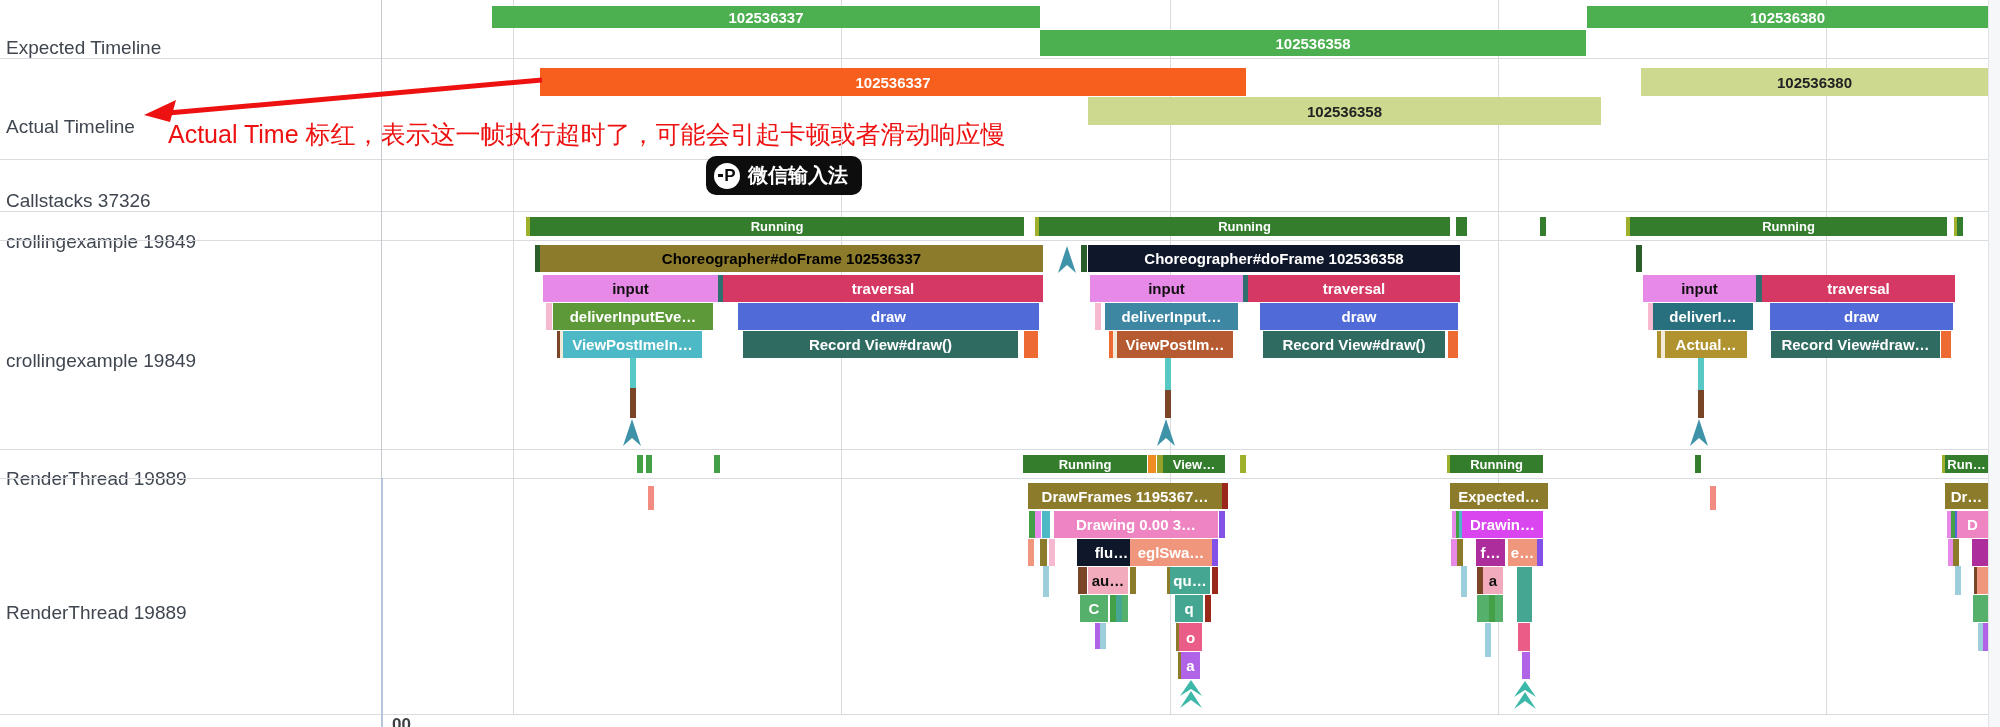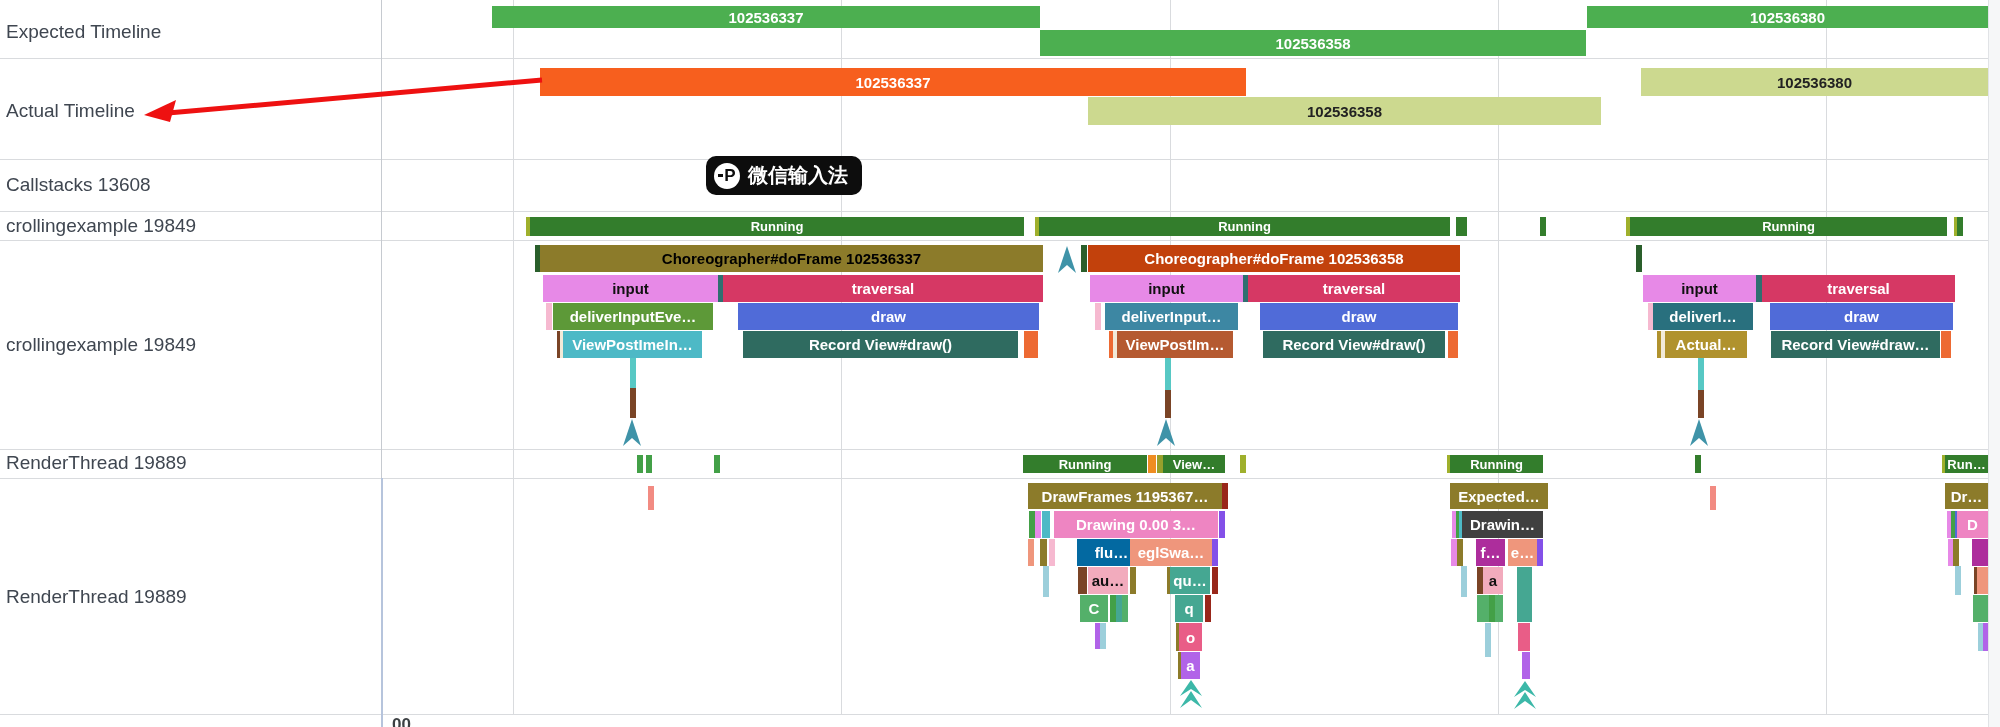--- a/index.html
+++ b/index.html
@@ -4,21 +4,21 @@
 <style>
   html,body{margin:0;padding:0;background:#fff;}
   #stage{position:relative;width:2000px;height:727px;background:#ffffff;overflow:hidden;
          font-family:"Liberation Sans",sans-serif;}
   .grid{position:absolute;background:#d9dbde;}
   .divider{position:absolute;background:#c6cad0;}
   .bar{position:absolute;display:flex;align-items:center;justify-content:center;
        font-size:15px;font-weight:600;white-space:nowrap;overflow:hidden;
        box-sizing:border-box;padding:0 3px;line-height:1;}
   .bar.run{font-size:13px;}
-  .tracklabel{position:absolute;left:6px;font-size:19px;color:#3f4650;white-space:nowrap;}
+  .tracklabel{position:absolute;left:6px;font-size:19px;color:#3f4650;white-space:nowrap;margin-top:16px;}
   .pin{position:absolute;}
   #annotation-text{position:absolute;font-size:25px;color:#ee1111;white-space:nowrap;font-weight:500;}
   #badge{position:absolute;background:#0d0d0d;border-radius:10px;display:flex;align-items:center;
          gap:8px;padding:0 14px 0 8px;color:#fff;font-size:20px;font-weight:700;white-space:nowrap;}
   #badge .circle{width:26px;height:26px;border-radius:50%;background:#fff;display:flex;
          align-items:center;justify-content:center;gap:1px;}
   #badge .dash{width:5px;height:3px;background:#0d0d0d;}
   #badge .pglyph{color:#0d0d0d;font-size:17px;font-weight:800;}
   #bottom-label{position:absolute;font-size:17px;color:#3c4043;font-weight:700;}
   #scrollbar{position:absolute;background:#f6f7f8;border-left:1px solid #e1e3e6;}
@@ -26,20 +26,21 @@
   svg{display:block;}
 </style>
 </head>
 <body>
 
 <div id="stage">
   <svg id="annotation-arrow" style="position: absolute; z-index: 6; left: 140px; top: 70px;" width="420" height="60">
       <line x1="402" y1="10" x2="28" y2="43" stroke="#ee1111" stroke-width="5"></line>
       <polygon points="4,45 36,30 30,52" fill="#ee1111"></polygon>
     </svg>
+  <div id="annotation-text" style="left: 168px; top: 118px; color: rgb(238, 17, 17);">Actual Time 标红，表示这一帧执行超时了，可能会引起卡顿或者滑动响应慢</div>
   <div id="badge" style="left: 706px; top: 156px; height: 39px; min-width: 125px; z-index: 5;">
     <span class="circle">
         <span class="dash"></span>
         <span class="pglyph">P</span>
       </span>
     <span>微信输入法</span>
   </div>
   <div id="bottom-label" style="left: 392px; top: 715px;">00</div>
   <div id="scrollbar" style="left: 1988px; top: 0px; width: 12px; height: 727px; z-index: 4;"></div>
   <div id="panel-divider-blue" style="left: 381px; top: 478px; width: 2px; height: 249px; z-index: 2;"></div>
@@ -51,21 +52,21 @@
     <div class="grid" style="position: absolute; left: 0px; top: 58px; width: 2000px; height: 1px; z-index: 1;"></div>
     <div class="grid" style="position: absolute; left: 0px; top: 159px; width: 2000px; height: 1px; z-index: 1;"></div>
     <div class="grid" style="position: absolute; left: 0px; top: 211px; width: 2000px; height: 1px; z-index: 1;"></div>
     <div class="grid" style="position: absolute; left: 0px; top: 240px; width: 2000px; height: 1px; z-index: 1;"></div>
     <div class="grid" style="position: absolute; left: 0px; top: 449px; width: 2000px; height: 1px; z-index: 1;"></div>
     <div class="grid" style="position: absolute; left: 0px; top: 478px; width: 2000px; height: 1px; z-index: 1;"></div>
     <div class="grid" style="position: absolute; left: 0px; top: 714px; width: 2000px; height: 1px; z-index: 1;"></div>
     <div class="divider" style="position: absolute; left: 381px; top: 0px; width: 1px; height: 727px; z-index: 1;"></div>
     <div class="tracklabel" style="top: 21px;">Expected Timeline</div>
     <div class="tracklabel" style="top: 100px;">Actual Timeline</div>
-    <div class="tracklabel" style="top: 174px;">Callstacks 13608</div>
+    <div class="tracklabel" style="top: 174px;">Callstacks 37326</div>
     <div class="tracklabel" style="top: 215px;">crollingexample 19849</div>
     <div class="tracklabel" style="top: 334px;">crollingexample 19849</div>
     <div class="tracklabel" style="top: 452px;">RenderThread 19889</div>
     <div class="tracklabel" style="top: 586px;">RenderThread 19889</div>
     <div class="bar" style="background: rgb(76, 175, 80); color: rgb(255, 255, 255); position: absolute; left: 492px; top: 6px; width: 548px; height: 22px; z-index: 2;">102536337</div>
     <div class="bar" style="background: rgb(76, 175, 80); color: rgb(255, 255, 255); position: absolute; left: 1040px; top: 30px; width: 546px; height: 26px; z-index: 2;">102536358</div>
     <div class="bar" style="background: rgb(76, 175, 80); color: rgb(255, 255, 255); position: absolute; left: 1587px; top: 6px; width: 401px; height: 22px; z-index: 2;">102536380</div>
     <div class="bar" style="background: rgb(247, 95, 30); color: rgb(255, 255, 255); position: absolute; left: 540px; top: 68px; width: 706px; height: 28px; z-index: 2;">102536337</div>
     <div class="bar" style="background: rgb(204, 217, 143); color: rgb(34, 34, 34); position: absolute; left: 1088px; top: 97px; width: 513px; height: 28px; z-index: 2;">102536358</div>
     <div class="bar" style="background: rgb(204, 217, 143); color: rgb(34, 34, 34); position: absolute; left: 1641px; top: 68px; width: 347px; height: 28px; z-index: 2;">102536380</div>
@@ -88,21 +89,21 @@
     <div class="bar" style="background: rgb(93, 153, 56); color: rgb(255, 255, 255); position: absolute; left: 553px; top: 303px; width: 160px; height: 27px; z-index: 2;">deliverInputEve…</div>
     <div class="bar" style="background: rgb(80, 107, 216); color: rgb(255, 255, 255); position: absolute; left: 738px; top: 303px; width: 301px; height: 27px; z-index: 2;">draw</div>
     <div class="bar" style="background: rgb(122, 68, 38); position: absolute; left: 557px; top: 331px; width: 2px; height: 27px; z-index: 2;"></div>
     <div class="bar" style="background: rgb(242, 234, 216); position: absolute; left: 560px; top: 331px; width: 2px; height: 27px; z-index: 2;"></div>
     <div class="bar" style="background: rgb(77, 185, 198); color: rgb(255, 255, 255); position: absolute; left: 563px; top: 331px; width: 139px; height: 27px; z-index: 2;">ViewPostImeIn…</div>
     <div class="bar" style="background: rgb(47, 107, 96); color: rgb(255, 255, 255); position: absolute; left: 743px; top: 331px; width: 275px; height: 27px; z-index: 2;">Record View#draw()</div>
     <div class="bar" style="background: rgb(237, 106, 51); position: absolute; left: 1024px; top: 331px; width: 14px; height: 27px; z-index: 2;"></div>
     <div class="bar" style="background: rgb(87, 200, 196); position: absolute; left: 630px; top: 358px; width: 3px; height: 30px; z-index: 2;"></div>
     <div class="bar" style="background: rgb(122, 68, 38); position: absolute; left: 630px; top: 388px; width: 3px; height: 30px; z-index: 2;"></div>
     <div class="bar" style="background: rgb(42, 95, 43); position: absolute; left: 1081px; top: 245px; width: 3px; height: 27px; z-index: 2;"></div>
-    <div class="bar" style="background: #c2410c; color: rgb(255, 255, 255); position: absolute; left: 1088px; top: 245px; width: 372px; height: 27px; z-index: 2;">Choreographer#doFrame 102536358</div>
+    <div class="bar" style="background: #0f172a; color: rgb(255, 255, 255); position: absolute; left: 1088px; top: 245px; width: 372px; height: 27px; z-index: 2;">Choreographer#doFrame 102536358</div>
     <div class="bar" style="background: rgb(231, 137, 231); color: rgb(17, 17, 17); position: absolute; left: 1090px; top: 275px; width: 153px; height: 27px; z-index: 2;">input</div>
     <div class="bar" style="background: rgb(47, 111, 112); position: absolute; left: 1243px; top: 275px; width: 4px; height: 27px; z-index: 2;"></div>
     <div class="bar" style="background: rgb(214, 56, 100); color: rgb(255, 255, 255); position: absolute; left: 1248px; top: 275px; width: 212px; height: 27px; z-index: 2;">traversal</div>
     <div class="bar" style="background: rgb(246, 185, 208); position: absolute; left: 1095px; top: 303px; width: 2px; height: 27px; z-index: 2;"></div>
     <div class="bar" style="background: rgb(61, 135, 163); color: rgb(255, 255, 255); position: absolute; left: 1105px; top: 303px; width: 133px; height: 27px; z-index: 2;">deliverInput…</div>
     <div class="bar" style="background: rgb(80, 107, 216); color: rgb(255, 255, 255); position: absolute; left: 1260px; top: 303px; width: 198px; height: 27px; z-index: 2;">draw</div>
     <div class="bar" style="background: rgb(237, 106, 51); position: absolute; left: 1109px; top: 331px; width: 3px; height: 27px; z-index: 2;"></div>
     <div class="bar" style="background: rgb(242, 234, 216); position: absolute; left: 1113px; top: 331px; width: 3px; height: 27px; z-index: 2;"></div>
     <div class="bar" style="background: rgb(181, 90, 49); color: rgb(255, 255, 255); position: absolute; left: 1117px; top: 331px; width: 116px; height: 27px; z-index: 2;">ViewPostIm…</div>
     <div class="bar" style="background: rgb(47, 107, 96); color: rgb(255, 255, 255); position: absolute; left: 1263px; top: 331px; width: 182px; height: 27px; z-index: 2;">Record View#draw()</div>
@@ -141,21 +142,21 @@
     <div class="bar" style="background: rgb(140, 123, 42); color: rgb(255, 255, 255); position: absolute; left: 1028px; top: 483px; width: 194px; height: 26px; z-index: 2;">DrawFrames 1195367…</div>
     <div class="bar" style="background: rgb(153, 39, 26); position: absolute; left: 1222px; top: 483px; width: 3px; height: 26px; z-index: 2;"></div>
     <div class="bar" style="background: rgb(67, 160, 71); position: absolute; left: 1029px; top: 511px; width: 4px; height: 27px; z-index: 2;"></div>
     <div class="bar" style="background: rgb(231, 137, 231); position: absolute; left: 1035px; top: 511px; width: 5px; height: 27px; z-index: 2;"></div>
     <div class="bar" style="background: rgb(77, 185, 198); position: absolute; left: 1042px; top: 511px; width: 8px; height: 27px; z-index: 2;"></div>
     <div class="bar" style="background: rgb(238, 133, 194); color: rgb(255, 255, 255); position: absolute; left: 1054px; top: 511px; width: 164px; height: 27px; z-index: 2;">Drawing  0.00 3…</div>
     <div class="bar" style="background: rgb(131, 80, 232); position: absolute; left: 1219px; top: 511px; width: 3px; height: 27px; z-index: 2;"></div>
     <div class="bar" style="background: rgb(239, 150, 124); position: absolute; left: 1028px; top: 539px; width: 4px; height: 27px; z-index: 2;"></div>
     <div class="bar" style="background: rgb(140, 123, 42); position: absolute; left: 1040px; top: 539px; width: 7px; height: 27px; z-index: 2;"></div>
     <div class="bar" style="background: rgb(246, 185, 208); position: absolute; left: 1049px; top: 539px; width: 3px; height: 27px; z-index: 2;"></div>
-    <div class="bar" style="background: #0369a1; color: rgb(255, 255, 255); position: absolute; left: 1077px; top: 539px; width: 69px; height: 27px; z-index: 2;">flu…</div>
+    <div class="bar" style="background: #0f172a; color: rgb(255, 255, 255); position: absolute; left: 1077px; top: 539px; width: 69px; height: 27px; z-index: 2;">flu…</div>
     <div class="bar" style="background: rgb(239, 150, 124); color: rgb(255, 255, 255); position: absolute; left: 1130px; top: 539px; width: 82px; height: 27px; z-index: 2;">eglSwa…</div>
     <div class="bar" style="background: rgb(131, 80, 232); position: absolute; left: 1212px; top: 539px; width: 6px; height: 27px; z-index: 2;"></div>
     <div class="bar" style="background: rgb(156, 207, 219); position: absolute; left: 1043px; top: 566px; width: 3px; height: 31px; z-index: 2;"></div>
     <div class="bar" style="background: rgb(122, 68, 38); position: absolute; left: 1078px; top: 567px; width: 9px; height: 27px; z-index: 2;"></div>
     <div class="bar" style="background: rgb(242, 171, 189); color: rgb(17, 17, 17); position: absolute; left: 1088px; top: 567px; width: 40px; height: 27px; z-index: 2;">au…</div>
     <div class="bar" style="background: rgb(140, 123, 42); position: absolute; left: 1130px; top: 567px; width: 3px; height: 27px; z-index: 2;"></div>
     <div class="bar" style="background: rgb(140, 123, 42); position: absolute; left: 1167px; top: 567px; width: 3px; height: 27px; z-index: 2;"></div>
     <div class="bar" style="background: rgb(69, 167, 146); color: rgb(255, 255, 255); position: absolute; left: 1170px; top: 567px; width: 40px; height: 27px; z-index: 2;">qu…</div>
     <div class="bar" style="background: rgb(153, 39, 26); position: absolute; left: 1212px; top: 567px; width: 3px; height: 27px; z-index: 2;"></div>
     <div class="bar" style="background: rgb(84, 176, 106); color: rgb(255, 255, 255); position: absolute; left: 1080px; top: 595px; width: 28px; height: 27px; z-index: 2;">C</div>
@@ -167,21 +168,21 @@
     <div class="bar" style="background: rgb(177, 99, 232); position: absolute; left: 1095px; top: 623px; width: 3px; height: 26px; z-index: 2;"></div>
     <div class="bar" style="background: rgb(156, 207, 219); position: absolute; left: 1100px; top: 623px; width: 3px; height: 26px; z-index: 2;"></div>
     <div class="bar" style="background: rgb(140, 123, 42); position: absolute; left: 1176px; top: 623px; width: 3px; height: 28px; z-index: 2;"></div>
     <div class="bar" style="background: rgb(233, 93, 135); color: rgb(255, 255, 255); position: absolute; left: 1179px; top: 623px; width: 23px; height: 28px; z-index: 2;">o</div>
     <div class="bar" style="background: rgb(140, 123, 42); position: absolute; left: 1178px; top: 652px; width: 3px; height: 27px; z-index: 2;"></div>
     <div class="bar" style="background: rgb(177, 99, 232); color: rgb(255, 255, 255); position: absolute; left: 1181px; top: 652px; width: 19px; height: 27px; z-index: 2;">a</div>
     <div class="bar" style="background: rgb(140, 123, 42); color: rgb(255, 255, 255); position: absolute; left: 1450px; top: 483px; width: 98px; height: 26px; z-index: 2;">Expected…</div>
     <div class="bar" style="background: rgb(231, 137, 231); position: absolute; left: 1452px; top: 511px; width: 3px; height: 27px; z-index: 2;"></div>
     <div class="bar" style="background: rgb(67, 160, 71); position: absolute; left: 1456px; top: 511px; width: 3px; height: 27px; z-index: 2;"></div>
     <div class="bar" style="background: rgb(77, 185, 198); position: absolute; left: 1459px; top: 511px; width: 3px; height: 27px; z-index: 2;"></div>
-    <div class="bar" style="background: #404040; color: rgb(255, 255, 255); position: absolute; left: 1462px; top: 511px; width: 81px; height: 27px; z-index: 2;">Drawin…</div>
+    <div class="bar" style="background: #d946ef; color: rgb(255, 255, 255); position: absolute; left: 1462px; top: 511px; width: 81px; height: 27px; z-index: 2;">Drawin…</div>
     <div class="bar" style="background: rgb(231, 137, 231); position: absolute; left: 1451px; top: 539px; width: 3px; height: 27px; z-index: 2;"></div>
     <div class="bar" style="background: rgb(140, 123, 42); position: absolute; left: 1457px; top: 539px; width: 4px; height: 27px; z-index: 2;"></div>
     <div class="bar" style="background: rgb(173, 45, 156); color: rgb(255, 255, 255); position: absolute; left: 1476px; top: 539px; width: 29px; height: 27px; z-index: 2;">f…</div>
     <div class="bar" style="background: rgb(239, 150, 124); color: rgb(255, 255, 255); position: absolute; left: 1508px; top: 539px; width: 29px; height: 27px; z-index: 2;">e…</div>
     <div class="bar" style="background: rgb(131, 80, 232); position: absolute; left: 1537px; top: 539px; width: 5px; height: 27px; z-index: 2;"></div>
     <div class="bar" style="background: rgb(156, 207, 219); position: absolute; left: 1461px; top: 566px; width: 3px; height: 31px; z-index: 2;"></div>
     <div class="bar" style="background: rgb(122, 68, 38); position: absolute; left: 1477px; top: 567px; width: 6px; height: 27px; z-index: 2;"></div>
     <div class="bar" style="background: rgb(242, 171, 189); color: rgb(17, 17, 17); position: absolute; left: 1483px; top: 567px; width: 20px; height: 27px; z-index: 2;">a</div>
     <div class="bar" style="background: rgb(69, 167, 146); position: absolute; left: 1517px; top: 567px; width: 15px; height: 55px; z-index: 2;"></div>
     <div class="bar" style="background: rgb(84, 176, 106); position: absolute; left: 1477px; top: 595px; width: 26px; height: 27px; z-index: 2;"></div>

